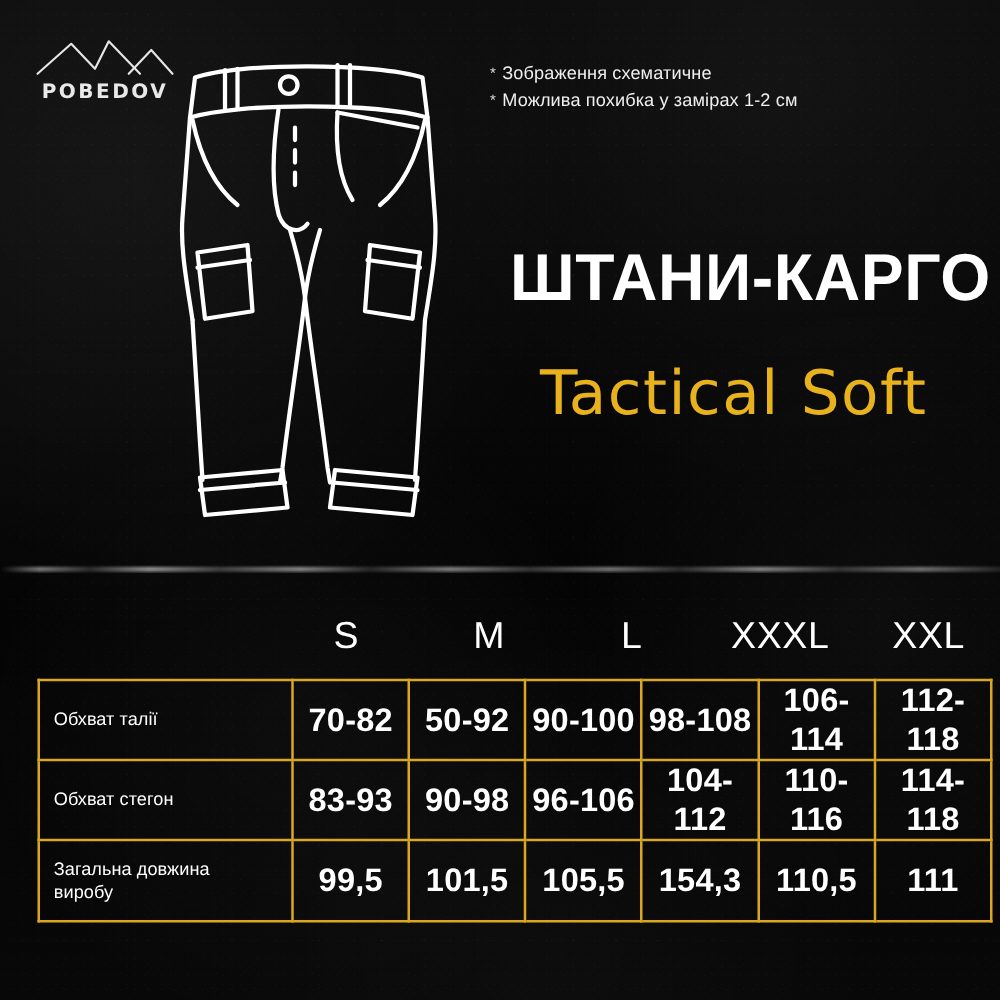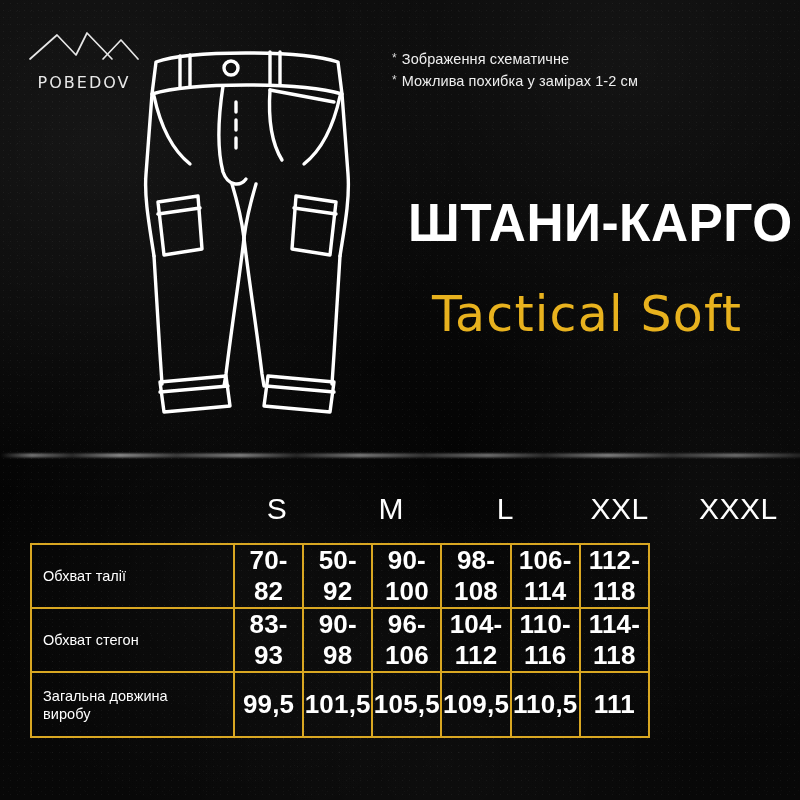--- a/index.html
+++ b/index.html
@@ -76,24 +76,24 @@
 
   
   #logo-block {
     left: 24px;
     top: 28px;
     width: 120px;
   }
   #logo-mark { display: block; }
   #logo-word {
     display: block;
-    margin-top: 11px;
+    margin-top: 1px;
     font-size: 16px;
     letter-spacing: 2.0px;
-    font-weight: 400;
+    font-weight: 700;
     color: #e9e9e9;
     text-align: center;
     font-family: "DejaVu Sans", sans-serif;
   }
 
   
   #notes {
     left: 392px;
     top: 48px;
     width: 360px;
@@ -162,21 +162,21 @@
     letter-spacing: .5px;
     color: #ffffff;
     font-family: "Liberation Sans", sans-serif;
   }
   #size-header .sh-cell.wide { flex: 1.08 1 0; }
 
   
   #size-table {
     left: 30px;
     top: 543px;
-    width: 620px;
+    width: 764px;
     border-collapse: collapse;
     table-layout: fixed;
     z-index: 4;
   }
   #size-table td {
     border: 2px solid #d9a722;
     color: #ffffff;
     background: transparent;
     height: 48px;
     padding: 0;
@@ -269,22 +269,22 @@
   </svg>
 
   <div id="title-main" class="layer">ШТАНИ-КАРГО</div>
   <div id="title-sub" class="layer">Tactical Soft</div>
 
   <div id="size-header" class="layer">
     <div class="sh-spacer"></div>
     <div class="sh-cell">S</div>
     <div class="sh-cell">M</div>
     <div class="sh-cell">L</div>
+    <div class="sh-cell wide">XXXL</div>
     <div class="sh-cell">XXL</div>
-    <div class="sh-cell wide">XXXL</div>
   </div>
 
   <table id="size-table" class="layer">
     <tbody>
       <tr>
         <td class="label">Обхват талії</td>
         <td class="val">70-82</td>
         <td class="val">50-92</td>
         <td class="val">90-100</td>
         <td class="val">98-108</td>
@@ -301,20 +301,20 @@
         <td class="val">114-118</td>
       </tr>
       <tr class="tall">
         <td class="label">
           <span>Загальна довжина</span><br>
           <span>виробу</span>
         </td>
         <td class="val">99,5</td>
         <td class="val">101,5</td>
         <td class="val">105,5</td>
-        <td class="val">109,5</td>
+        <td class="val">154,3</td>
         <td class="val">110,5</td>
         <td class="val">111</td>
       </tr>
     </tbody>
   </table>
 
 </div>
 
 </body></html>

